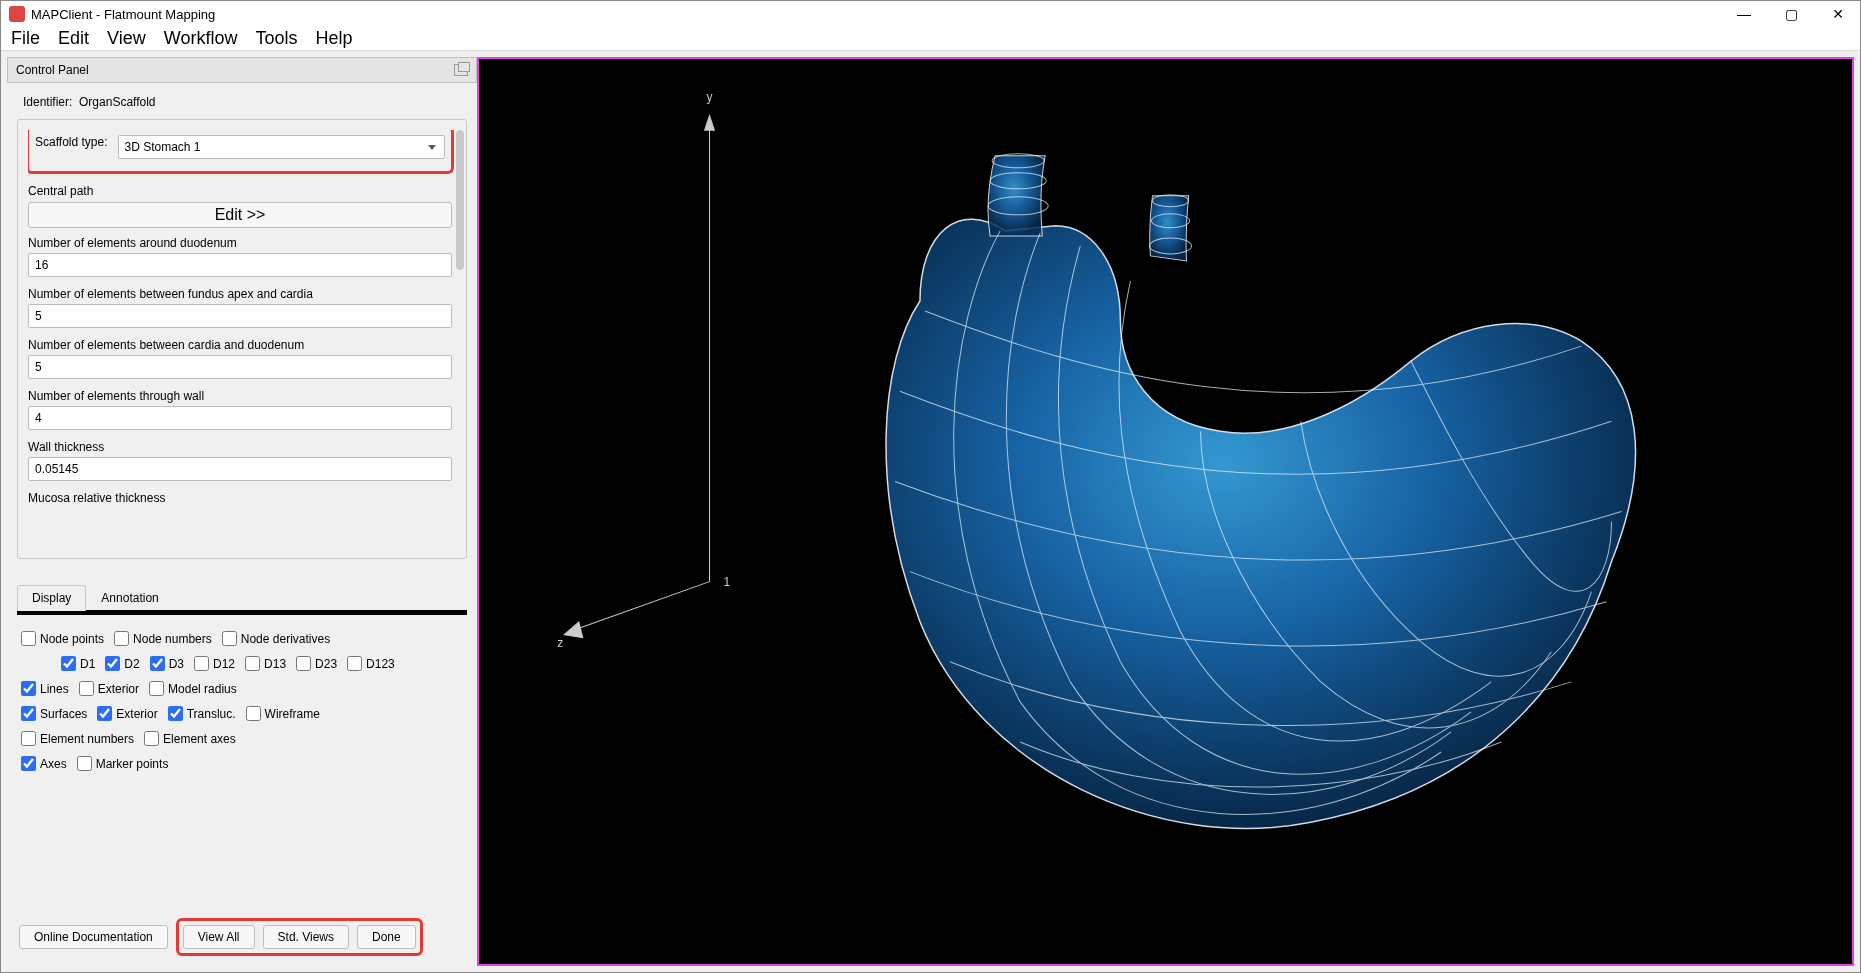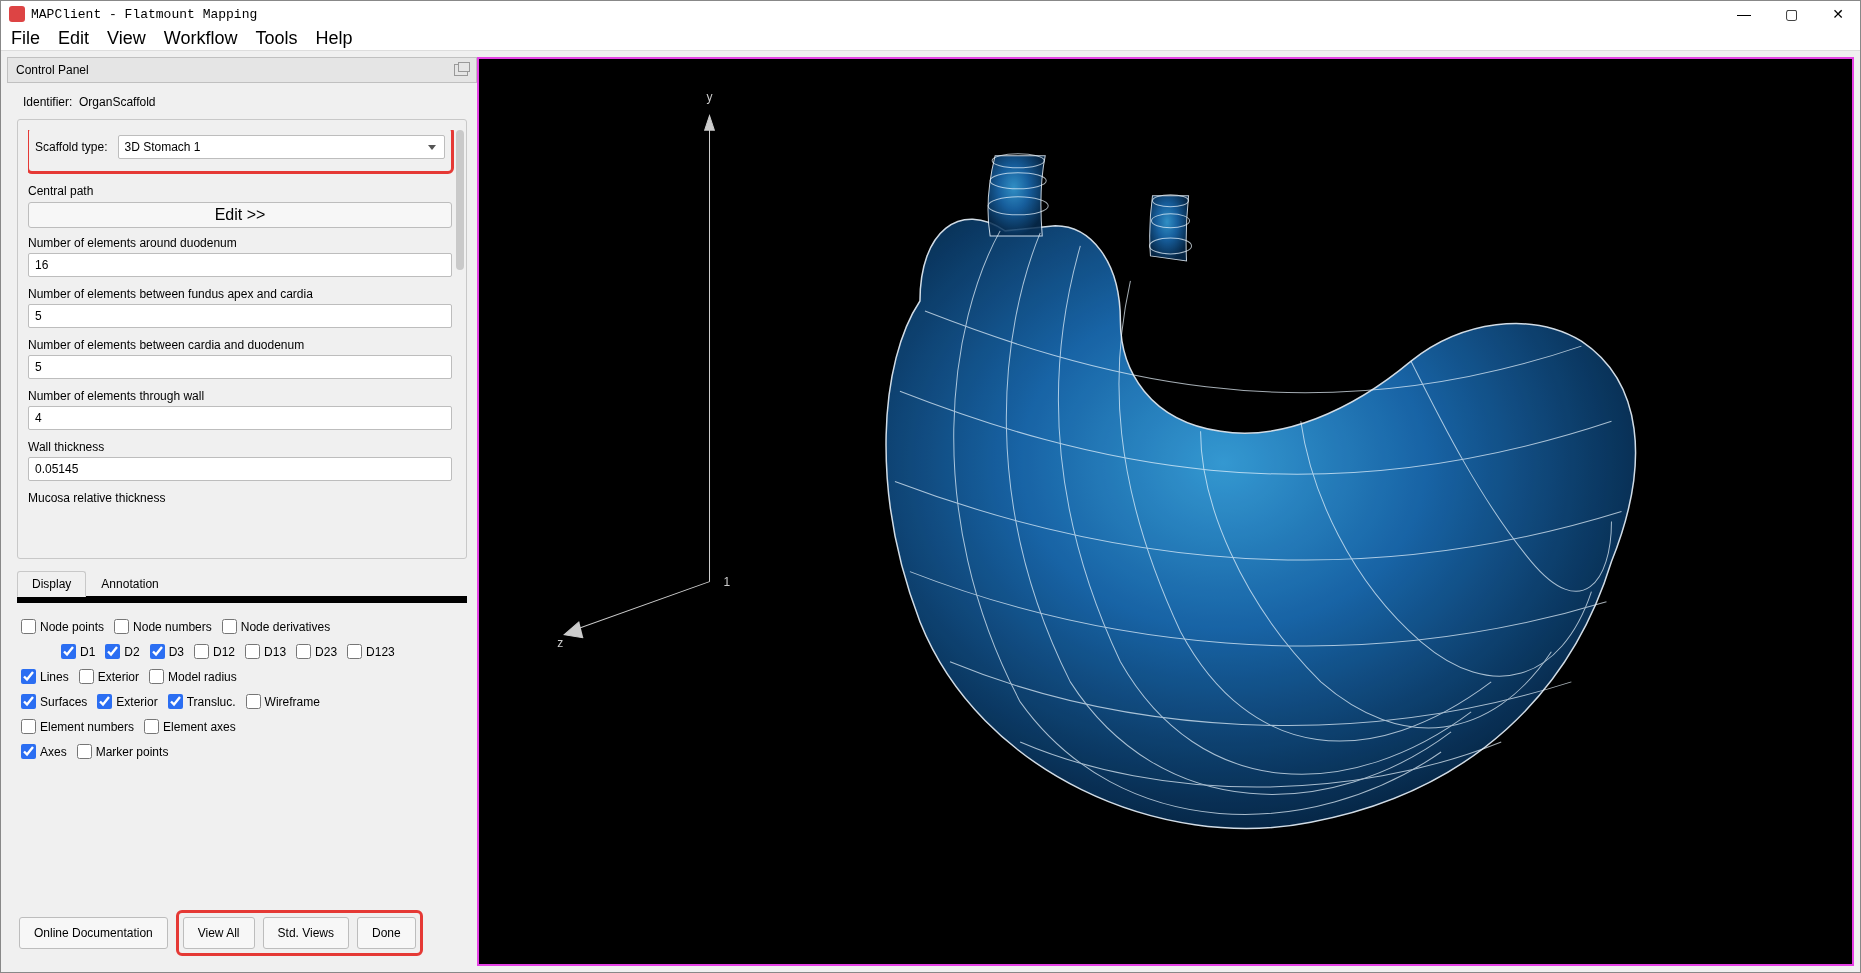--- a/index.html
+++ b/index.html
@@ -1,21 +1,21 @@
 <!DOCTYPE html>
 <html><head>
 <meta charset="utf-8">
 <style>
 * { box-sizing: border-box; margin: 0; padding: 0; font-family: "Segoe UI", Tahoma, sans-serif; font-size: 12px; }
 body { background: #fff; width: 1861px; height: 973px; display: flex; flex-direction: column; border: 1px solid #888; overflow: hidden; }
 
 
 .title-bar { height: 30px; display: flex; align-items: center; padding: 0 8px; background: #fff; }
 .title-bar .app-icon { width: 16px; height: 16px; background: #d44; border-radius: 3px; margin-right: 6px; display: inline-block; }
-.title-bar .title { font-size: 13px; font-family: Liberation Mono, monospace; }
+.title-bar .title { font-size: 13px; }
 .title-bar .win-controls { margin-left: auto; display: flex; gap: 34px; padding-right: 8px; }
 .title-bar .win-controls span { font-size: 14px; cursor: default; }
 
 
 .menu-bar { height: 26px; display: flex; align-items: center; padding: 0 10px; gap: 18px; background: #fff; border-bottom: 1px solid #ddd; }
 .menu-bar span { font-size: 18px; }
 
 
 .main { flex: 1; display: flex; padding: 6px; gap: 0; background: #f0f0f0; }
 
@@ -25,50 +25,50 @@
 .panel-header .float-icon { margin-left: auto; border: 1px solid #999; width: 14px; height: 12px; position: relative; }
 .panel-header .float-icon::after { content: ""; position: absolute; width: 10px; height: 8px; border: 1px solid #999; top: -3px; left: 3px; background: #e5e5e5; }
 
 .left-body { padding: 8px 10px 0 10px; display: flex; flex-direction: column; gap: 6px; flex: 1; overflow: hidden; }
 .identifier-row { font-size: 12px; padding: 4px 6px; }
 
 .scroll-group { border: 1px solid #c8c8c8; border-radius: 3px; padding: 10px 8px 10px 10px; position: relative; height: 440px; overflow: hidden; }
 .scroll-content { height: 100%; overflow-y: auto; padding-right: 6px; }
 .scrollbar-fake { position: absolute; right: 2px; top: 10px; width: 8px; height: 140px; background: #c9c9c9; border-radius: 4px; }
 
-.form-row { display: flex; align-items: center; gap: 10px; margin-bottom: 8px; }
+.form-row { display: flex; align-items: flex-start; gap: 10px; margin-bottom: 8px; }
 .form-row label { font-size: 12px; }
 .select-like { flex: 1; border: 1px solid #bdbdbd; background: #fff; height: 24px; display: flex; align-items: center; padding: 0 6px; border-radius: 2px; position: relative; }
 .select-like::after { content: ""; position: absolute; right: 8px; top: 9px; border-left: 4px solid transparent; border-right: 4px solid transparent; border-top: 5px solid #555; }
 
 .red-box-1 { border: 3px solid #e53935; border-radius: 6px; padding: 6px 6px 4px 6px; margin: -4px -2px 10px -2px; }
 
 .section-label { font-size: 12px; margin-top: 6px; margin-bottom: 4px; }
 .edit-btn-row { margin-bottom: 8px; }
 .wide-btn { width: 100%; height: 26px; background: #f7f7f7; border: 1px solid #bdbdbd; border-radius: 3px; font-size: 16px; }
 .field-label { font-size: 12px; margin-top: 6px; }
 .text-input { width: 100%; height: 24px; border: 1px solid #bdbdbd; background: #fff; padding: 0 6px; margin-top: 3px; margin-bottom: 4px; font-size: 12px; border-radius: 2px; }
 
 
-.tabs { display: flex; border-bottom: 7px solid #000000; margin-top: 6px; }
+.tabs { display: flex; border-bottom: 5px solid #000000; margin-top: 20px; }
 .tab { padding: 5px 14px; font-size: 12px; border: 1px solid transparent; border-bottom: none; cursor: default; }
 .tab.active { background: #f0f0f0; border-color: #c8c8c8; border-bottom: 1px solid #f0f0f0; margin-bottom: -1px; border-radius: 3px 3px 0 0; }
 
 .display-section { padding: 10px 4px 4px 4px; display: flex; flex-direction: column; gap: 10px; }
 .coord-row { display: flex; align-items: center; gap: 8px; }
 .coord-row .select-like { flex: 1; }
 
 .check-row { display: flex; align-items: center; gap: 10px; flex-wrap: wrap; }
 .check-row.indent { padding-left: 40px; }
 .chk { display: inline-flex; align-items: center; gap: 4px; }
 .chk input { width: 15px; height: 15px; accent-color: #2b6ef2; }
 
 
 .bottom-buttons { margin-top: auto; padding: 12px 2px 10px 2px; display: flex; gap: 8px; align-items: center; }
-.btn { height: 32px; padding: 0 14px; background: #f7f7f7; border: 1px solid #bdbdbd; border-radius: 3px; font-size: 12px; white-space: nowrap; }
+.btn { height: 24px; padding: 0 14px; background: #f7f7f7; border: 1px solid #bdbdbd; border-radius: 3px; font-size: 12px; white-space: nowrap; }
 .red-box-2 { border: 3px solid #e53935; border-radius: 6px; padding: 4px; display: flex; gap: 8px; }
 
 
 .viewport { flex: 1; background: #000; border: 2px solid #e542e5; position: relative; overflow: hidden; }
 .viewport svg { width: 100%; height: 100%; }
 </style>
 </head>
 <body>
 
 <div class="title-bar">

